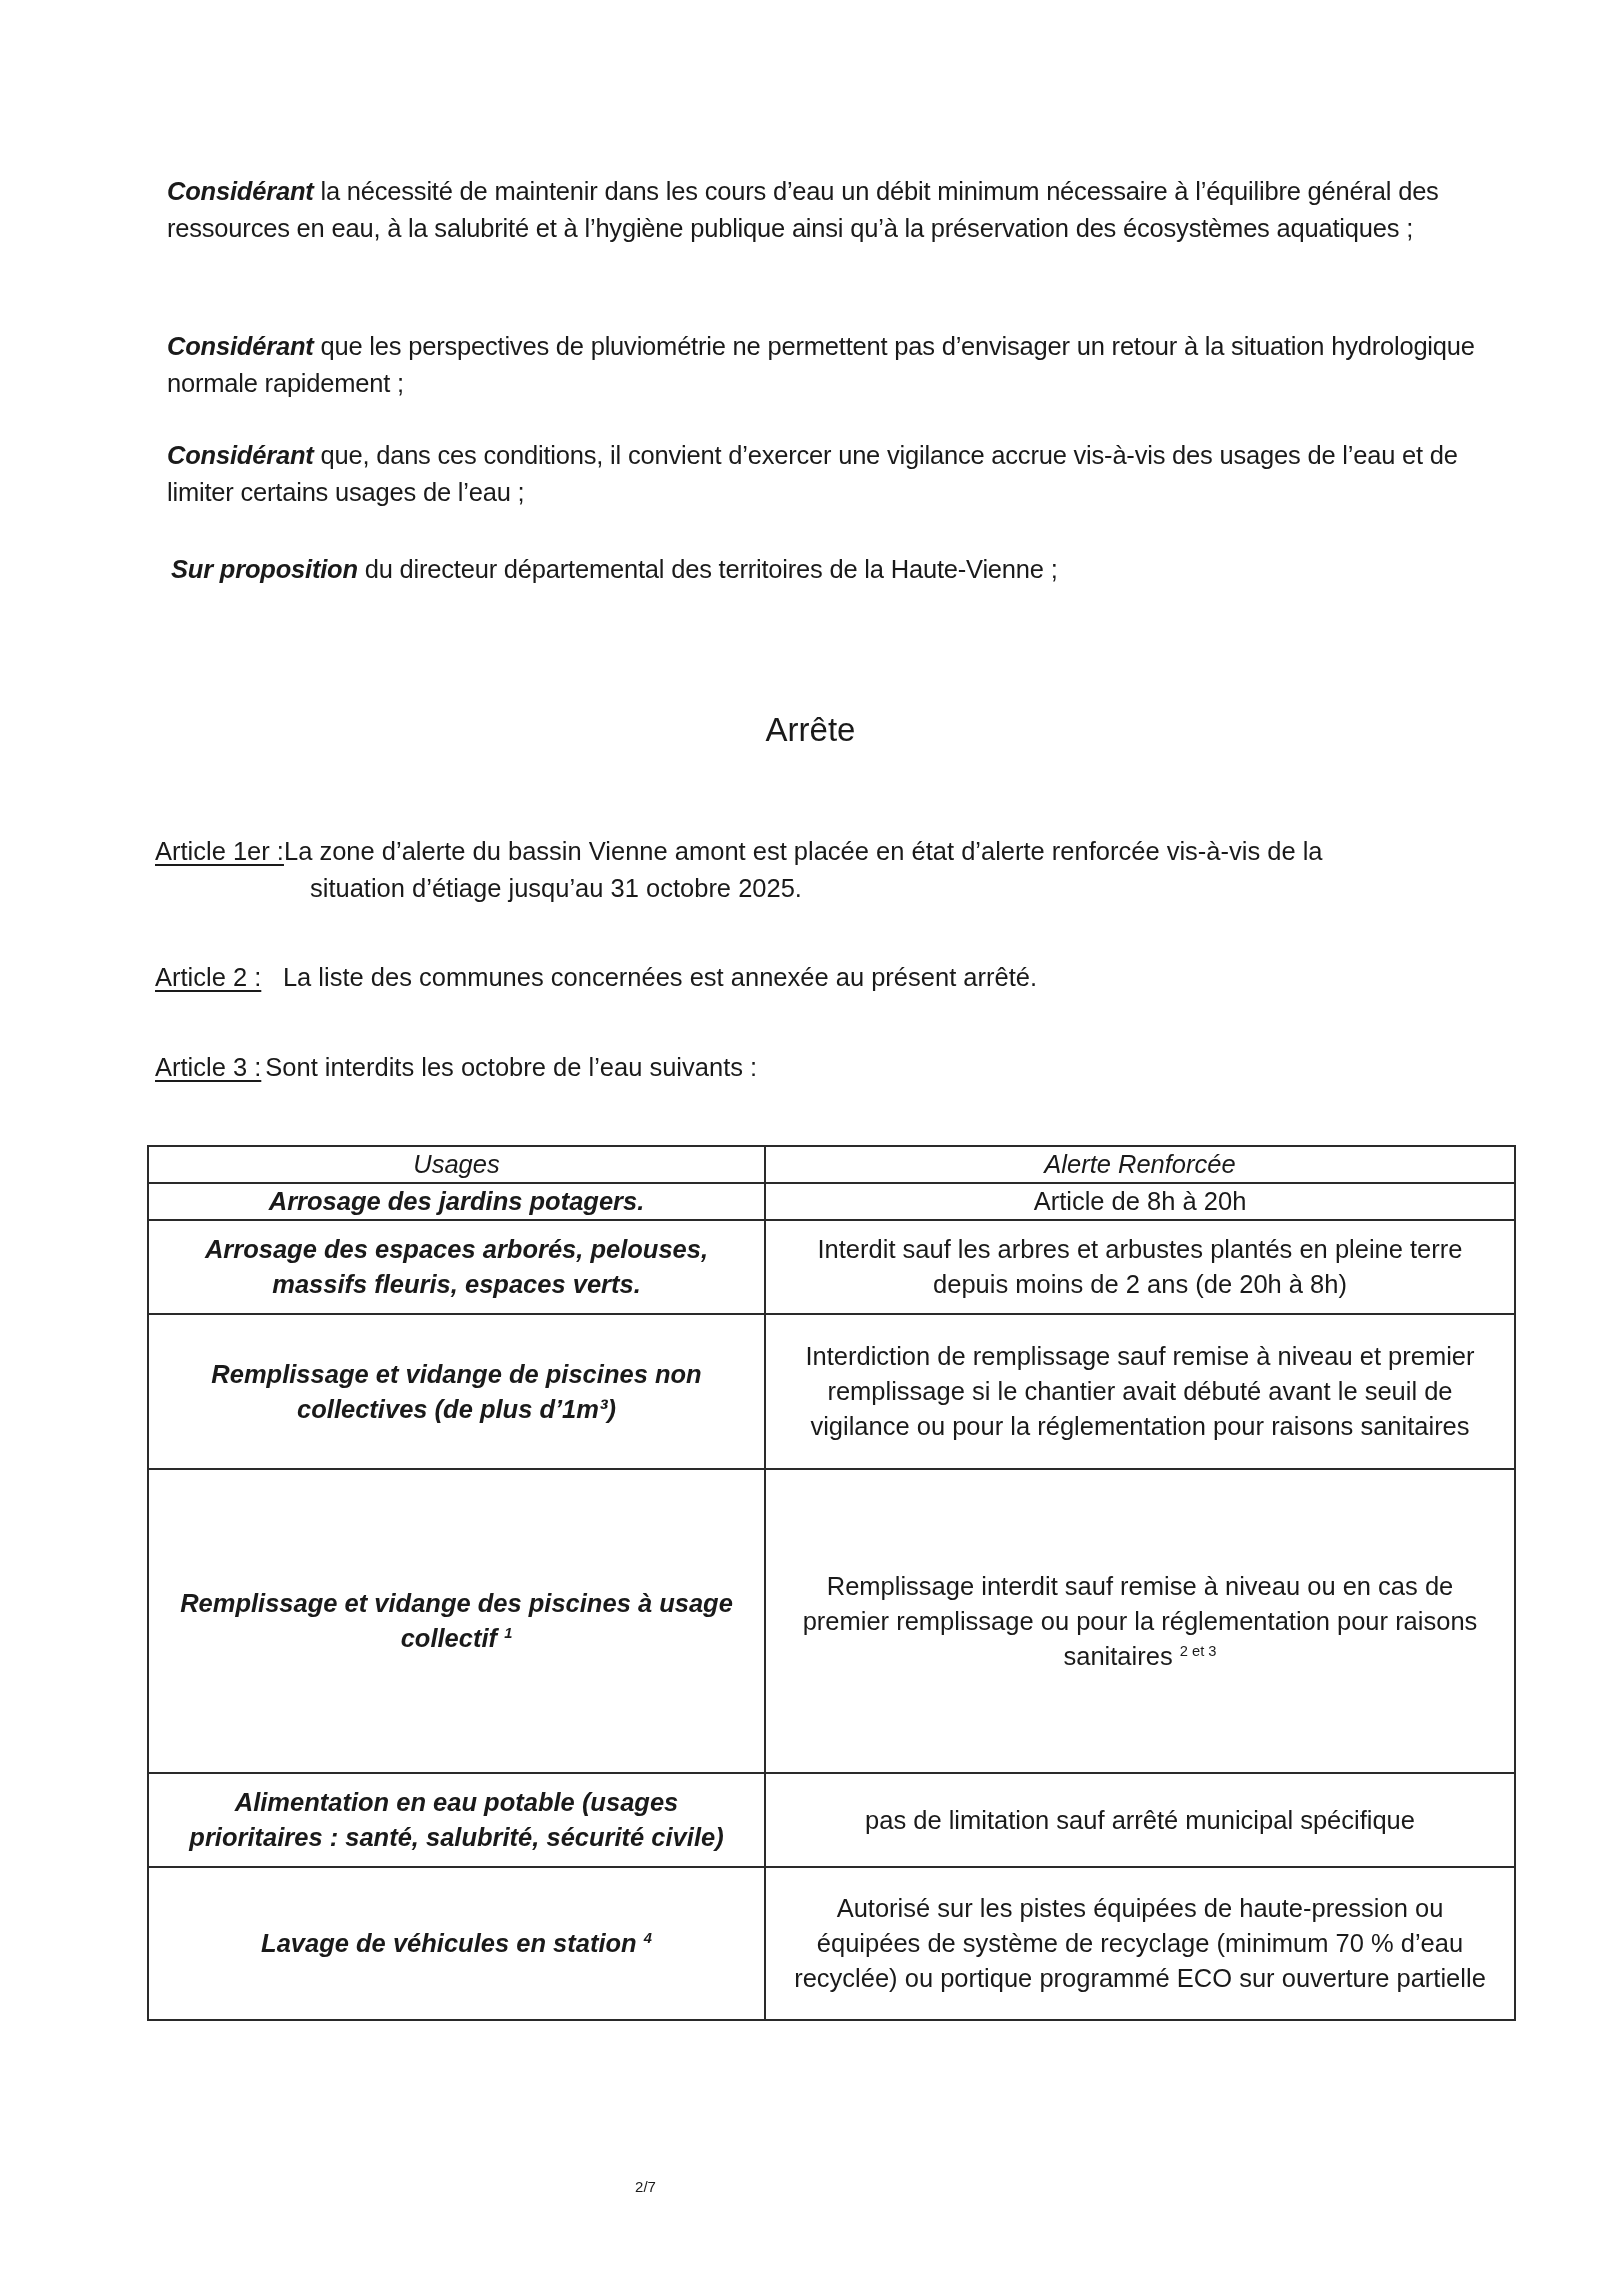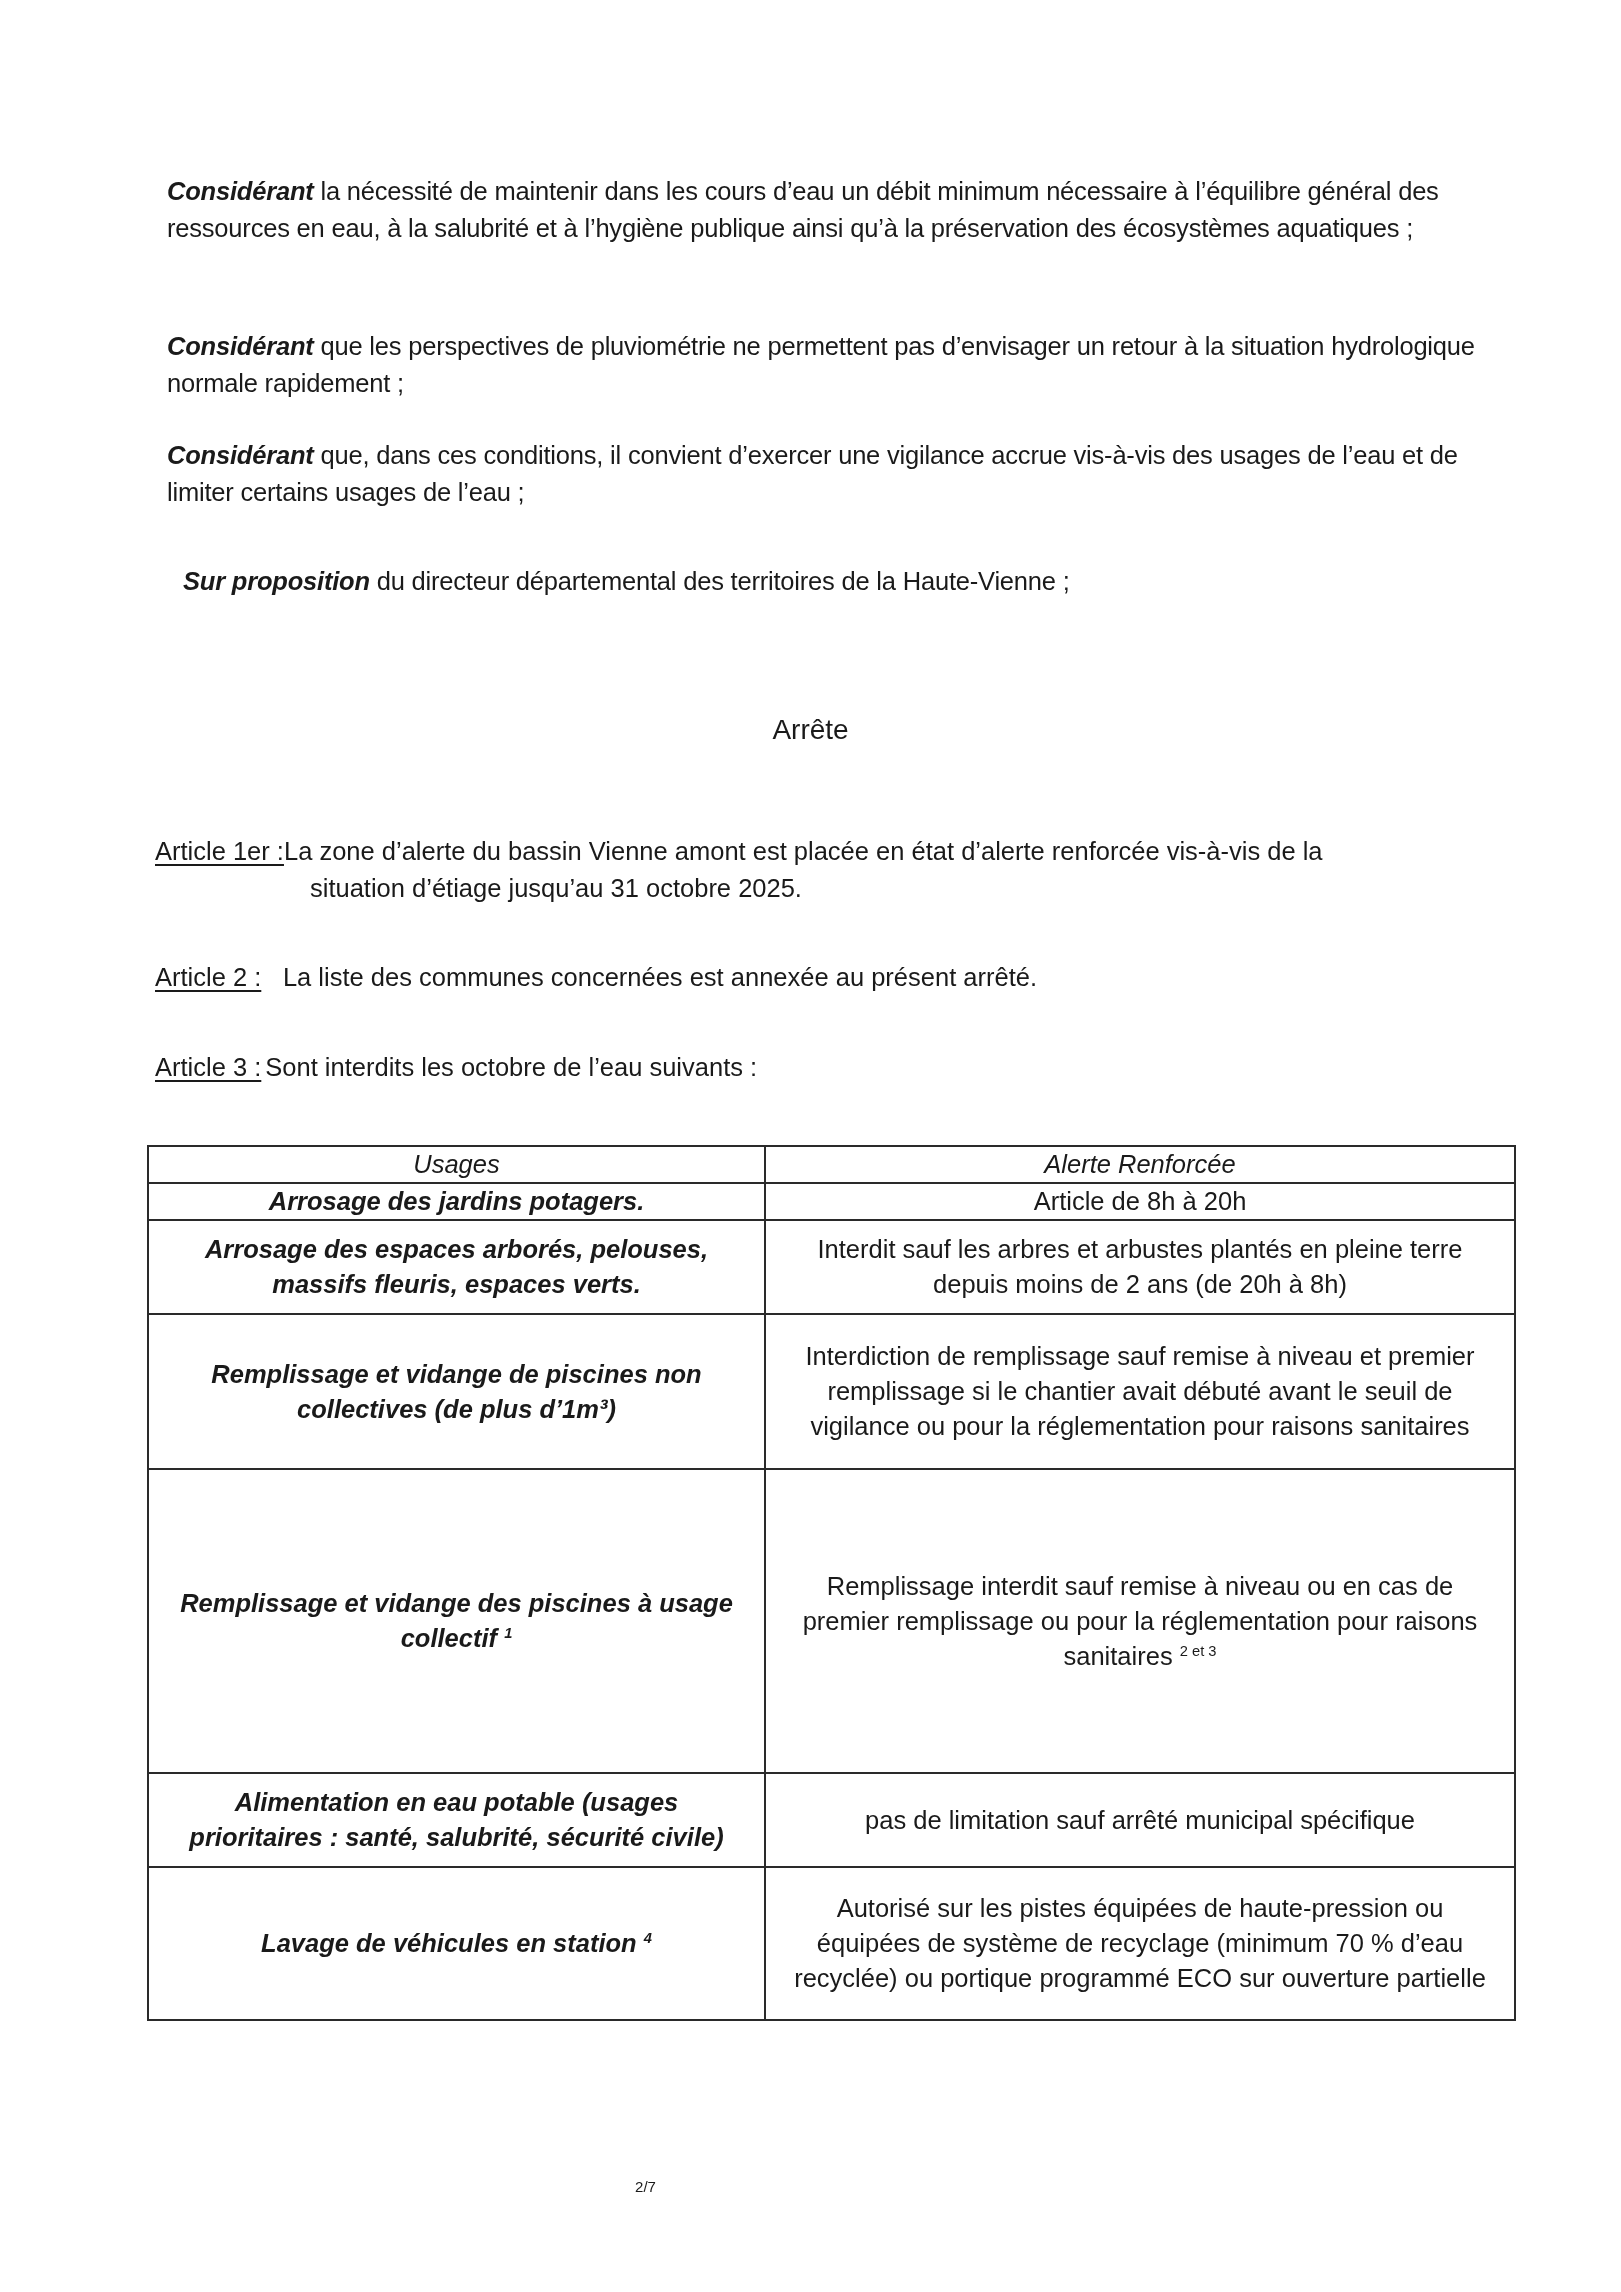--- a/index.html
+++ b/index.html
@@ -13,21 +13,21 @@
     position: absolute; left: 167px; width: 1362px;
     font-size: 25.5px; line-height: 37px; letter-spacing: -0.2px;
   }
   .para b { font-style: italic; font-weight: bold; }
   #p1 { top: 173px; }
   #p2 { top: 328px; }
   #p3 { top: 437px; }
   #p4 { top: 547px; }
   .title {
     position: absolute; left: 0; width: 1621px; top: 708px; text-align: center;
-    font-size: 28px; line-height: 43px;
+    font-size: 33px; line-height: 43px;
   }
   .article {
     position: absolute; left: 155px; width: 1372px;
     font-size: 25.5px; line-height: 37px;
   }
   .article .lbl { text-decoration: underline; text-underline-offset: 3.9px; }
   #a1 { top: 833px; }
   #a1 .cont { display: block; padding-left: 155px; }
   #a2 { top: 959px; }
   #a2 .lbl { margin-right: 21.6px; }
@@ -69,21 +69,21 @@
 
   <p class="para" id="p1" style="margin:0">
     <b>Considérant</b><span> la nécessité de maintenir dans les cours d’eau un débit minimum nécessaire à l’équilibre général des ressources en eau, à la salubrité et à l’hygiène publique ainsi qu’à la préservation des écosystèmes aquatiques ;</span>
   </p>
   <p class="para" id="p2" style="margin:0">
     <b>Considérant</b><span> que les perspectives de pluviométrie ne permettent pas d’envisager un retour à la situation hydrologique normale rapidement ;</span>
   </p>
   <p class="para" id="p3" style="margin:0">
     <b>Considérant</b><span> que, dans ces conditions, il convient d’exercer une vigilance accrue vis-à-vis des usages de l’eau et de limiter certains usages de l’eau ;</span>
   </p>
-  <p class="para" id="p4" style="margin:16px">
+  <p class="para" id="p4" style="margin:4px">
     <b>Sur proposition</b><span> du directeur départemental des territoires de la Haute-Vienne ;</span>
   </p>
 
   <div class="title">Arrête</div>
 
   <div class="article" id="a1">
     <span class="lbl">Article 1er :</span><span>La zone d’alerte du bassin Vienne amont est placée en état d’alerte renforcée vis-à-vis de la</span>
     <span class="cont">situation d’étiage jusqu’au 31 octobre 2025.</span>
   </div>
   <div class="article" id="a2">

